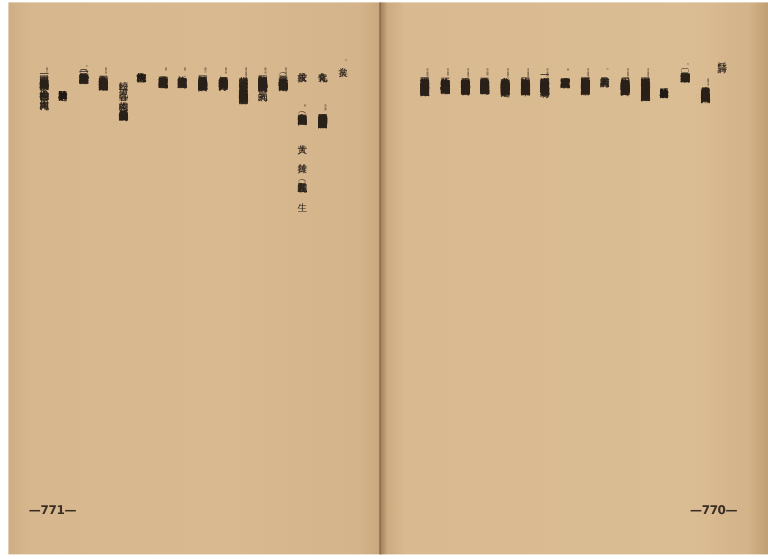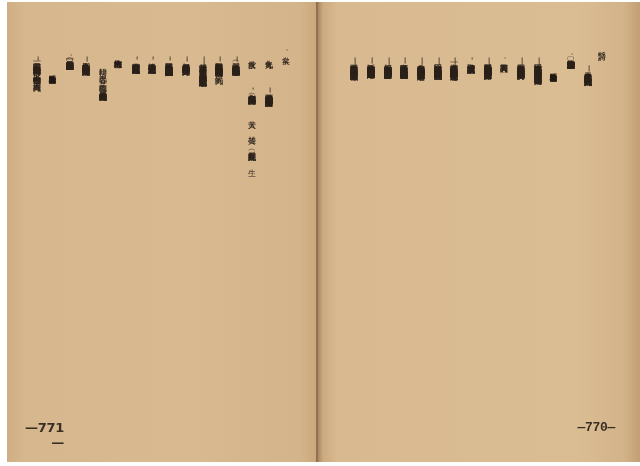--- a/index.html
+++ b/index.html
@@ -11,21 +11,21 @@
   .right-page{left:318px;width:322px;
     background:linear-gradient(to right,#c8a67b 0%,#d8b990 6%,#dbbd94 80%,#d3b389 95%,#c29f73 100%);}
   .gutter{position:absolute;left:316px;top:2px;width:2px;height:460px;background:#7e5f40;opacity:.75;}
   .gutter-shadow{position:absolute;left:318px;top:2px;width:5px;height:460px;
     background:linear-gradient(to right,rgba(110,80,50,.35),rgba(110,80,50,0));}
   .col{position:absolute;writing-mode:vertical-rl;font-size:8px;line-height:12px;width:12px;
        white-space:nowrap;color:#2b221b;font-family:"DejaVu Serif",serif;}
   .col.head{font-weight:bold;font-size:7px;color:#221a14;}
   .col.head2{font-weight:bold;font-size:8px;color:#221a14;}
   .pm{font-size:6px;margin-bottom:-5px;position:relative;left:4px;top:-2px;}
-  .pageno{position:absolute;font-size:13px;font-weight:bold;color:#3a2e24;width:40px;text-align:right;
+  .pageno{position:absolute;font-size:10px;font-weight:bold;color:#3a2e24;width:40px;text-align:left;
           font-family:"DejaVu Sans",sans-serif;letter-spacing:-0.3px;}
 </style>
 </head>
 <body>
 
 <div class="page left-page"></div>
 <div class="page right-page"></div>
 <div class="gutter"></div>
 <div class="gutter-shadow"></div>
 
@@ -38,21 +38,21 @@
 <div class="col" style="left:497px;top:58px;">又有間日入梅者<span class="pm">。</span></div>
 <div class="col" style="left:481px;top:58px;">醫學治方論本卷下曰<span class="pm">。</span>狀醫考此方<span class="pm">。</span>能破逐沉痼固滯之毒<span class="pm">。</span>故傳曰<span class="pm">。</span>皆所謂黴毒<span class="pm">。</span>筋骨疼<span class="pm">。</span>或梅瘡之壞證<span class="pm">。</span>及諸癖滯</div>
 <div class="col" style="left:464px;top:58px;">成所謂積聚痃癖<span class="pm">。</span>或所謂癩風者<span class="pm">。</span></div>
 <div class="col" style="left:447px;top:58px;">一人患所謂黴瘡<span class="pm">。</span>百治無效<span class="pm">。</span>請余治診之<span class="pm">。</span>脈沉<span class="pm">。</span>喉嚥喉上氣<span class="pm">。</span>日吐膿沫數升<span class="pm">。</span>臭穢特甚<span class="pm">。</span>余作生生乳丸<span class="pm">。</span>使服之<span class="pm">。</span>有一</div>
 <div class="col" style="left:431px;top:58px;">醫生請余曰<span class="pm">。</span>嗟<span class="pm">。</span>何不仁之甚耶<span class="pm">。</span>此病雖屬不治<span class="pm">。</span>證命在旦夕<span class="pm">。</span>今妄用此劑<span class="pm">。</span>恐使促其命期耳<span class="pm">。</span>且生生乳爲治梅家</div>
 <div class="col" style="left:414px;top:58px;">之主藥<span class="pm">。</span>非治倪病之品乎<span class="pm">。</span>夫醫仁術也<span class="pm">。</span>子徒少年任氣<span class="pm">。</span>不審因<span class="pm">。</span>不顧體<span class="pm">。</span>妄投峻毒之劑<span class="pm">。</span>殺人於刀匕之間<span class="pm">。</span>不仁之事</div>
 <div class="col" style="left:397px;top:58px;">更有大於此乎<span class="pm">。</span>狀醫不敢<span class="pm">。</span>篤信古方<span class="pm">。</span>深重此語<span class="pm">。</span>是故不忍坐視<span class="pm">。</span>因疾病而致死者<span class="pm">。</span>且子以生生乳特爲梅毒之要藥</div>
 <div class="col" style="left:381px;top:58px;">何損乎<span class="pm">。</span>夫乳之能也<span class="pm">。</span>蓋有熔化沉滯固滯之毒耳<span class="pm">。</span>故東洞先生曰<span class="pm">。</span>治胸痛<span class="pm">。</span>腸癰<span class="pm">。</span>及諸癖毒之在胸膈者<span class="pm">。</span>且雲石傳曰<span class="pm">。</span></div>
 <div class="col" style="left:364px;top:58px;">活死生<span class="pm">。</span>除胸中熱<span class="pm">。</span>止渴厲煩心腹類悶<span class="pm">。</span>飲食不下<span class="pm">。</span>以是可知生生乳之效矣<span class="pm">。</span>不僅爲黴毒家之主藥也<span class="pm">。</span>唯熔化沉滯</div>
 <div class="col" style="left:347px;top:58px;">固滯之毒耳<span class="pm">。</span>子其審諸<span class="pm">。</span>使服之不已<span class="pm">。</span>凡十日而停服<span class="pm">。</span>作梗便自數<span class="pm">。</span>隔日攻之<span class="pm">。</span>出入七十日<span class="pm">。</span>而諸證全愈<span class="pm">。</span>今已強健如</div>
-<div class="pageno" style="left:575px;top:420px;font-family:Liberation Mono, monospace;">—770—</div>
+<div class="pageno" style="left:575px;top:420px;">—770—</div>
 
 <div class="col" style="left:279px;top:50px;">常矣<span class="pm">。</span></div>
 <div class="col" style="left:262px;top:54px;">化毒丸</div>
 <div class="col" style="left:262px;top:88px;">治化積滯之毒<span class="pm">。</span>故治梅瘡結毒壞敗之證<span class="pm">。</span>黴瘡疳瘡<span class="pm">。</span>一切之瘡毒腹痛不已<span class="pm">。</span>所謂積聚疝瘕等證<span class="pm">。</span></div>
 <div class="col" style="left:245px;top:54px;">求眞按</div>
 <div class="col" style="left:245px;top:88px;">化毒丸<span class="pm">。</span>爲由齊東洋氏所創之處方<span class="pm">。</span>由眞陸（三錢）　　　大黃　　雄黃　　亂髮霜（各九錢）　　生</div>
 <div class="col" style="left:229px;top:57px;">生乳（三錢）<span class="pm">。</span>而成<span class="pm">。</span>生生乳實爲其主藥<span class="pm">。</span>故化毒丸之醫治效用<span class="pm">。</span>即本藥之醫治效用也<span class="pm">。</span></div>
 <div class="col" style="left:212px;top:57px;">黎林軒丸散便覽曰<span class="pm">。</span>化毒丸<span class="pm">。</span>用此方所以治毒氣之強劇者<span class="pm">。</span>凡結毒痼疾<span class="pm">。</span>毒氣酷者<span class="pm">。</span>用竭的丸（求眞按　竭的丸<span class="pm">。</span></div>
 <div class="col" style="left:196px;top:57px;">由川芎<span class="pm">。</span>當歸<span class="pm">。</span>茯苓<span class="pm">。</span>大黃<span class="pm">。</span>黃連<span class="pm">。</span>蒼朮<span class="pm">。</span>木通<span class="pm">。</span>土茯苓<span class="pm">。</span>荊芥<span class="pm">。</span>連翹<span class="pm">。</span>烏蛇<span class="pm">。</span>苦參<span class="pm">。</span>白物<span class="pm">。</span>朱砂<span class="pm">。</span>而成之藥散丸方也）<span class="pm">。</span>皆毒酸衰初</div>
 <div class="col" style="left:179px;top:57px;">起毒氣盛劇者<span class="pm">。</span>必用此方<span class="pm">。</span>或用輕粉劑<span class="pm">。</span>反骨痛者<span class="pm">。</span>皆可用此方<span class="pm">。</span></div>

